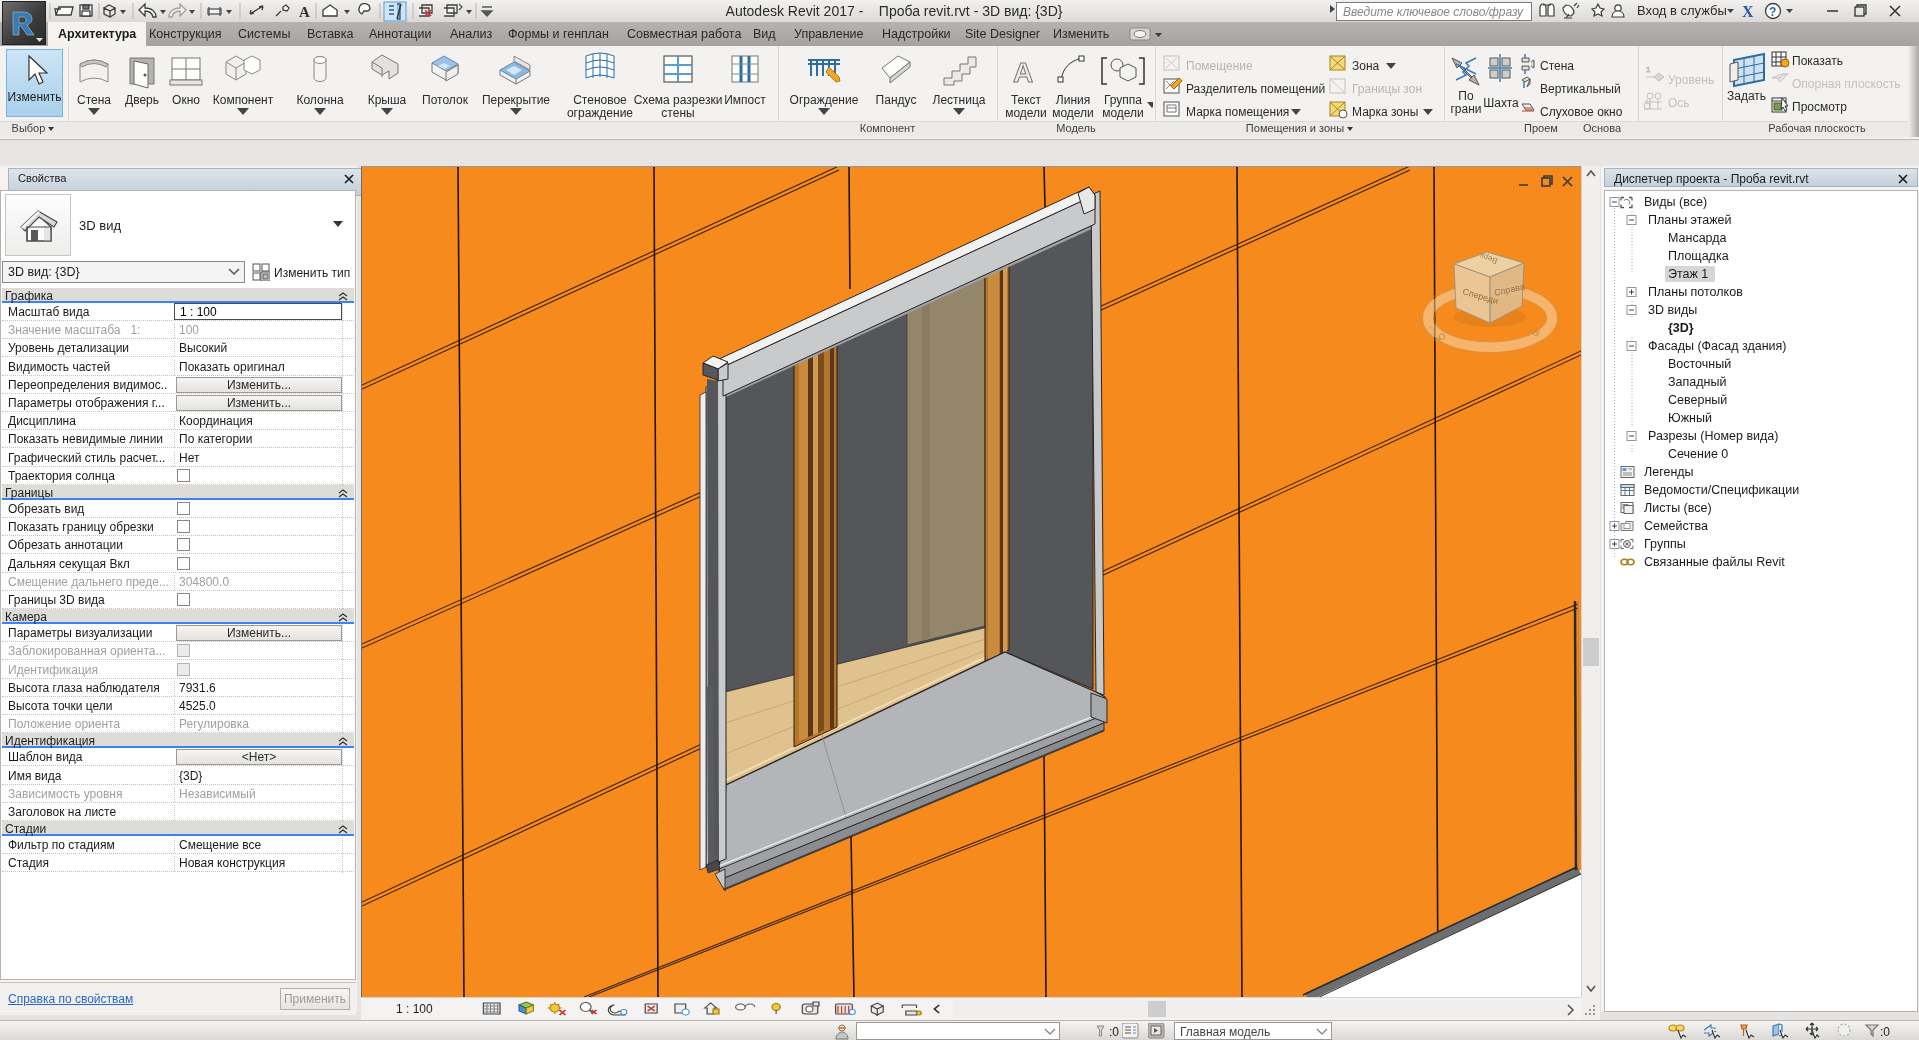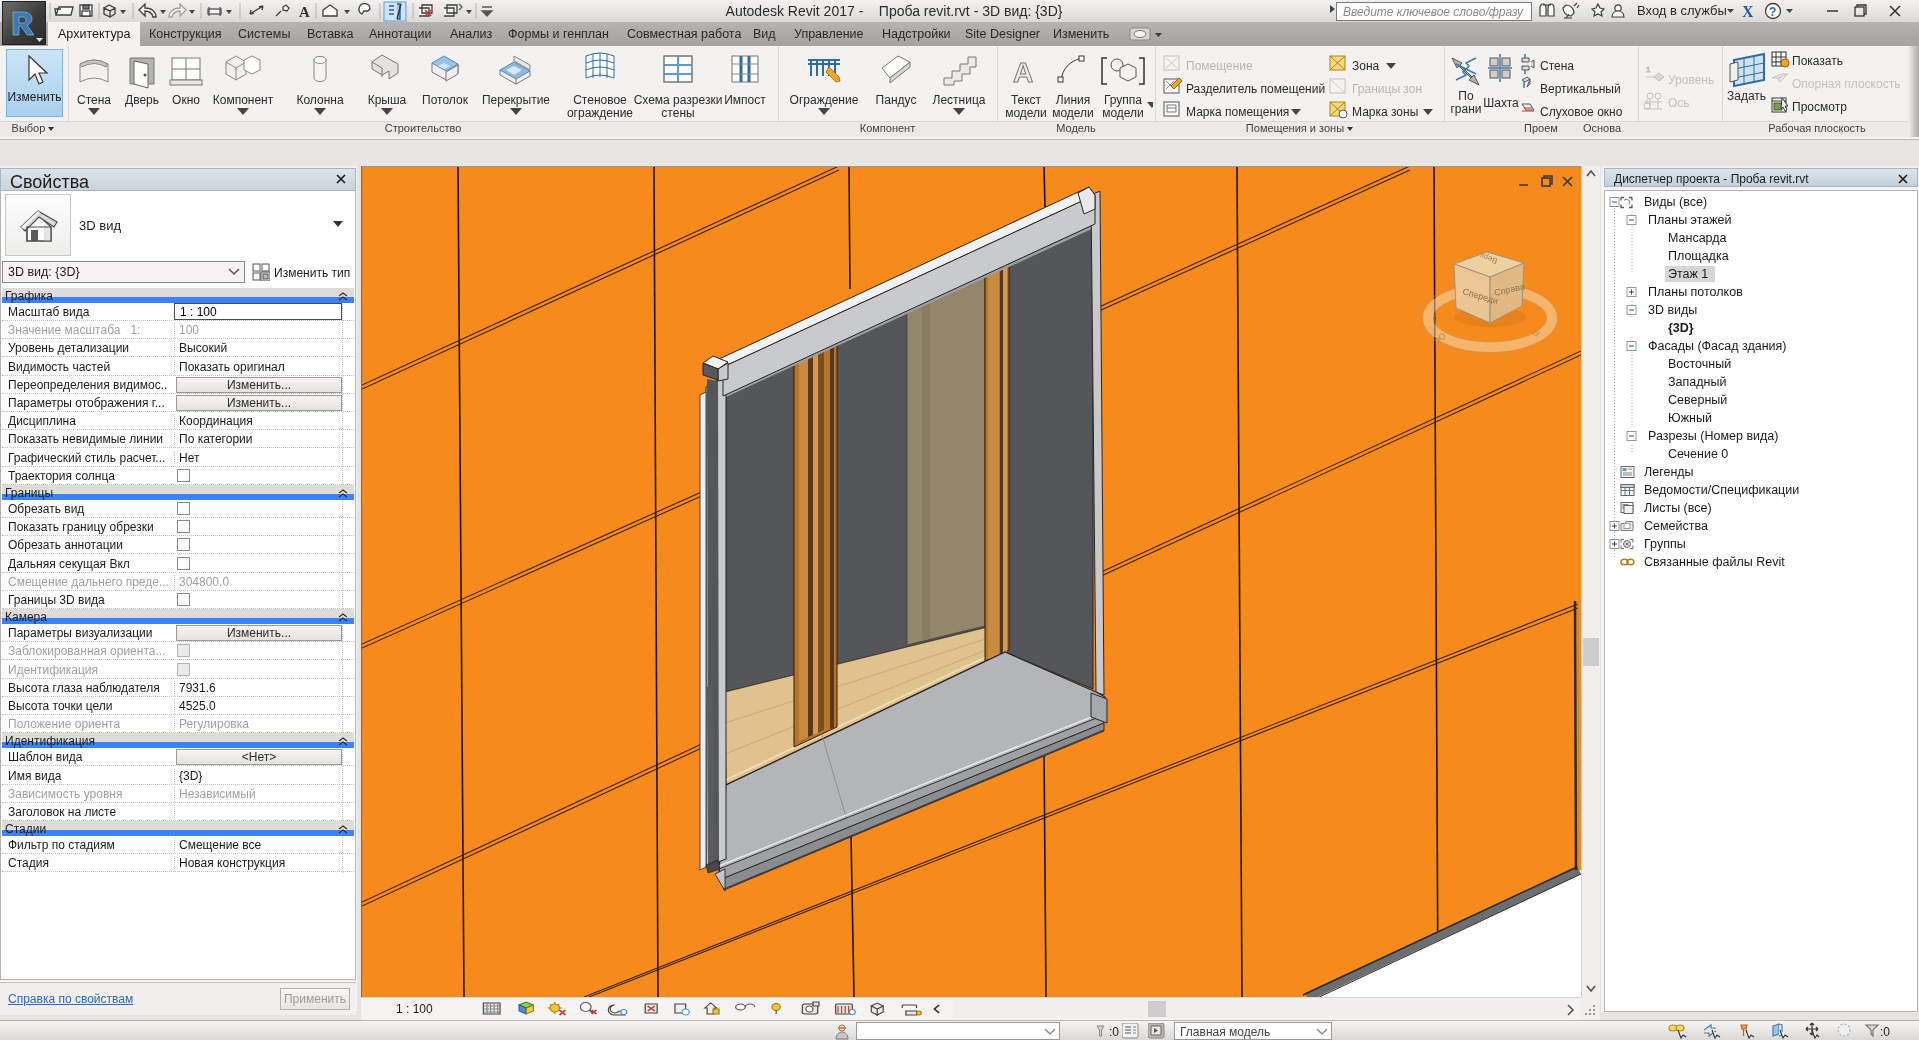--- a/index.html
+++ b/index.html
@@ -6,33 +6,33 @@
 html,body { width:1919px; height:1040px; overflow:hidden; font-family:"Liberation Sans",sans-serif; background:#e6e4e2; }
 .abs { position:absolute; }
 #stage { position:relative; width:1919px; height:1040px; }
 
 #titlebar { position:absolute; left:0; top:0; width:1919px; height:22px; background:linear-gradient(#f2f1f0,#dcdad7); }
 #rbtn { position:absolute; left:2px; top:1px; width:44px; height:44px; background:linear-gradient(135deg,#6e6e6e,#3c3c3c 55%,#2b2b2b); border:1px solid #222; z-index:30; }
 #title { position:absolute; left:600px; top:3px; width:720px; text-align:center; font-size:14px; color:#2b2b2b; white-space:nowrap; }
 
 #tabrow { position:absolute; left:0; top:22px; width:1919px; height:24px; background:linear-gradient(#b5b2af,#a5a29f); }
 .tab { position:absolute; top:0; height:24px; padding:5px 10px 0 10px; font-size:12.5px; color:#2a2a2a; white-space:nowrap; }
-.tab.active { background:#f4f3f1; color:#1a1a1a; }
+.tab.active { background:#f4f3f1; color:#1a1a1a;font-weight:bold; }
 
 #ribbon { position:absolute; left:0; top:46px; width:1919px; height:94px; background:#f3f2f0; border-bottom:1px solid #bcb9b6; }
 .rsep { position:absolute; top:0; width:1px; height:91px; background:#d9d6d3; }
 .glabel { position:absolute; top:76px; height:15px; font-size:11px; color:#3f3f3f; text-align:center; white-space:nowrap; }
 .arr { display:inline-block; width:0; height:0; border-left:3px solid transparent; border-right:3px solid transparent; border-top:4px solid #555; vertical-align:middle; }
 
 #band { position:absolute; left:0; top:141px; width:1919px; height:25px; background:#e8e6e4; }
 
 #props { position:absolute; left:0; top:166px; width:357px; height:846px; background:#f4f3f2; font-size:12px; }
-#props-hdr { position:absolute; left:0; top:2px; width:356px; height:28px; background:linear-gradient(#dde4ea,#c3cfda); border:1px solid #a8b4c0; font-size:18px; color:#1c1c1c; padding:3px 0 0 9px; }
+#props-hdr { position:absolute; left:8px; top:2px; width:356px; height:28px; background:linear-gradient(#dde4ea,#c3cfda); border:1px solid #a8b4c0; font-size:11px; color:#1c1c1c; padding:3px 0 0 9px; }
 #props-body { position:absolute; left:0; top:24px; width:356px; height:790px; background:#fff; border:1px solid #b5b2af; }
-.sect { position:absolute; left:1px; width:352px; height:15px; background:#dedcd9; border-bottom:6px solid #3b82f6; color:#1e1e1e; padding:1px 0 0 3px; font-size:12px; }
+.sect { position:absolute; left:1px; width:352px; height:15px; background:#dedcd9; border-bottom:2px solid #3b82f6; color:#1e1e1e; padding:1px 0 0 3px; font-size:12px; }
 .prow { position:absolute; left:1px; width:352px; height:18px; border-bottom:1px dotted #c4c2c0; }
 .pname { position:absolute; left:6px; top:2px; width:160px; height:15px; overflow:hidden; white-space:nowrap; color:#1a1a1a; }
 .pval { position:absolute; left:172px; top:2px; width:166px; height:15px; overflow:hidden; white-space:nowrap; color:#1a1a1a; border-left:1px dotted #c4c2c0; padding-left:4px; }
 .grey { color:#a2a09e; }
 .pbtn { position:absolute; left:174px; top:1px; width:166px; height:16px; background:linear-gradient(#f6f5f4,#e4e2df); border:1px solid #9b9996; text-align:center; font-size:12px; color:#2b2b2b; }
 .cb { position:absolute; left:175px; top:2px; width:13px; height:13px; background:#fff; border:1px solid #8a8886; }
 .cb.grey { background:#ebebea; border-color:#b5b3b1; }
 
 #viewport { position:absolute; left:361px; top:166px; width:1220px; height:831px; background:#f78a1d; border-left:1px solid #6e6c6a; border-top:1px solid #9a9896; }
 #vscroll { position:absolute; left:1581px; top:166px; width:19px; height:831px; background:#f0efee; border-left:1px solid #d2d0ce; }
@@ -141,21 +141,20 @@
   <div id="ribbon">
     <div class="rsep" style="left:68px"></div>
       <div class="rsep" style="left:778px"></div>
       <div class="rsep" style="left:997px"></div>
       <div class="rsep" style="left:1155px"></div>
       <div class="rsep" style="left:1444px"></div>
       <div class="rsep" style="left:1638px"></div>
       <div class="rsep" style="left:1722px"></div>
     <div class="abs" style="left:0;top:75px;width:1919px;height:16px;background:#eceae8;border-top:1px solid #dcdad7"></div>
     <div class="glabel" style="left:2px;width:62px;">Выбор <span class="arr" style="border-top-color:#333"></span></div>
-    <div class="glabel" style="left:68px;width:710px;">Строительство</div>
     <div class="glabel" style="left:778px;width:219px;">Компонент</div>
     <div class="glabel" style="left:997px;width:158px;">Модель</div>
     <div class="glabel" style="left:1155px;width:289px;">Помещения и зоны <span class="arr" style="border-top-color:#333"></span></div>
     <div class="glabel" style="left:1444px;width:194px;">Проем</div>
     <div class="glabel" style="left:1560px;width:84px;">Основа</div>
     <div class="glabel" style="left:1722px;width:190px;">Рабочая плоскость</div>
 
     <div class="abs" style="left:6px;top:3px;width:57px;height:68px;background:linear-gradient(#cce4f6,#a9d0ec);border:1px solid #7fb2d8;"></div>
     <svg class="abs" style="left:24px;top:8px" width="24" height="36">
         <path d="M5 2 L5 26 L11 20 L15 30 L19 28 L15 19 L23 19 Z" fill="#fff" stroke="#333" stroke-width="1.2"></path>

